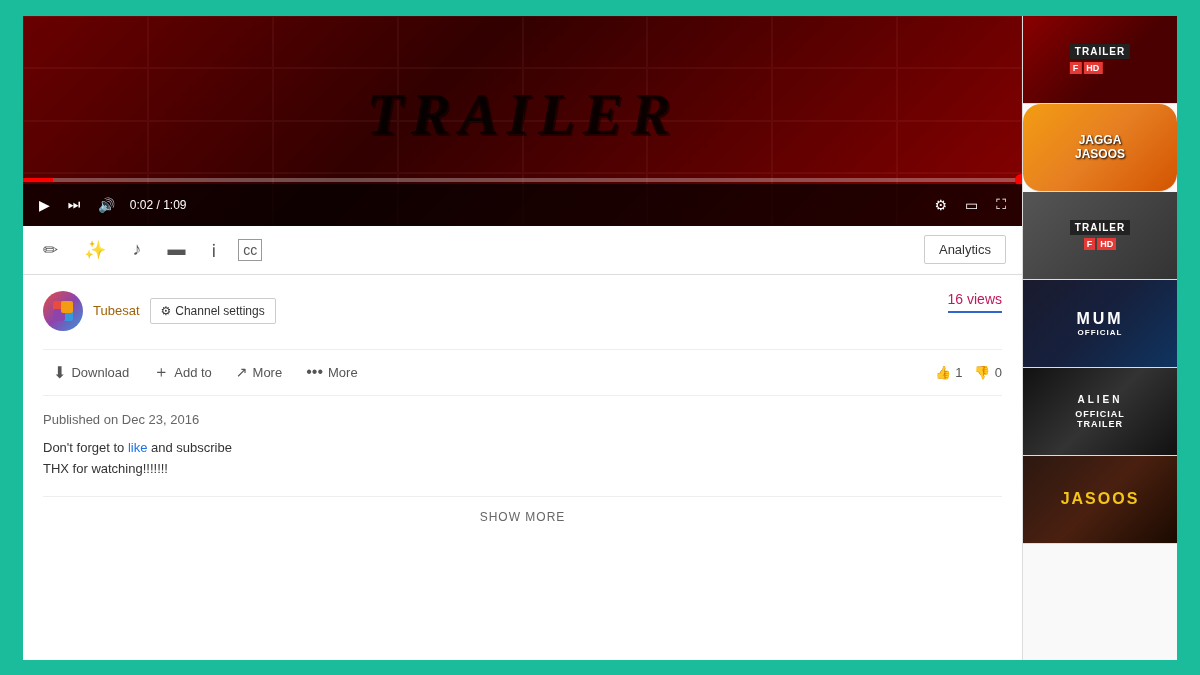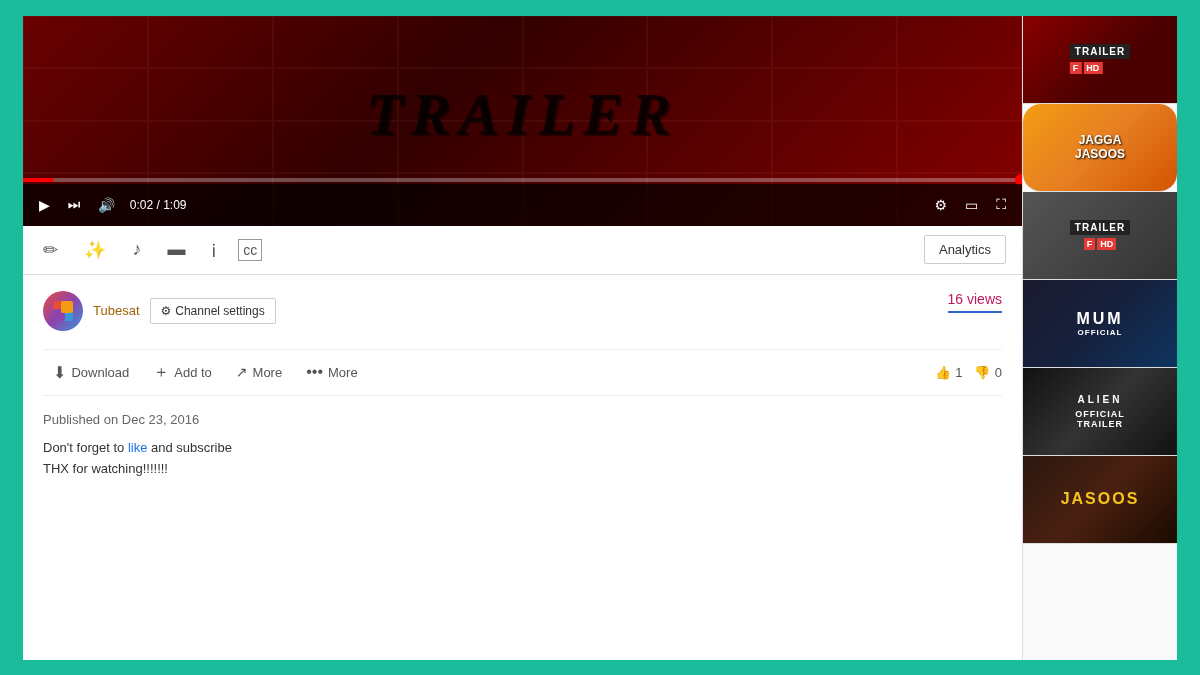--- a/index.html
+++ b/index.html
@@ -484,20 +484,23 @@
       <div class="video-description">
         <div class="published-date">Published on Dec 23, 2016</div>
         <div style="margin-top:8px;">
           <span>Don't forget to</span>
           <a href="#" class="desc-link">like</a>
           <span>and subscribe</span>
         </div>
         <div>THX for watching!!!!!!!</div>
       </div>
 
+      <div class="show-more-row">
+        <button class="show-more-btn">SHOW MORE</button>
+      </div>
     </div>
   </div>
 
   <div class="sidebar">
 
     <div class="sidebar-thumb thumb-1">
       <div class="thumb-1-text">
         <div class="thumb-badge-trailer">TRAILER</div>
         <div style="display:flex;align-items:center;gap:2px;margin-top:3px;">
           <span style="background:#e53935;color:#fff;font-size:9px;font-weight:bold;padding:1px 3px;">F</span>

